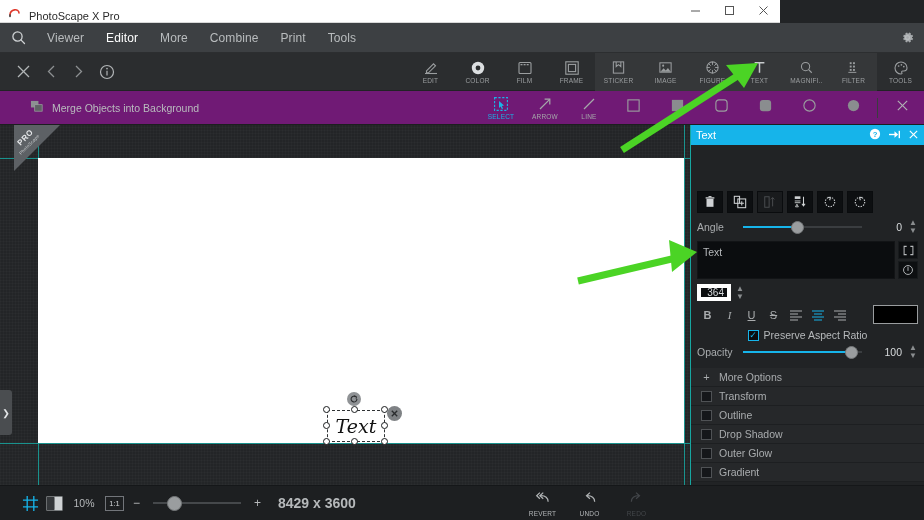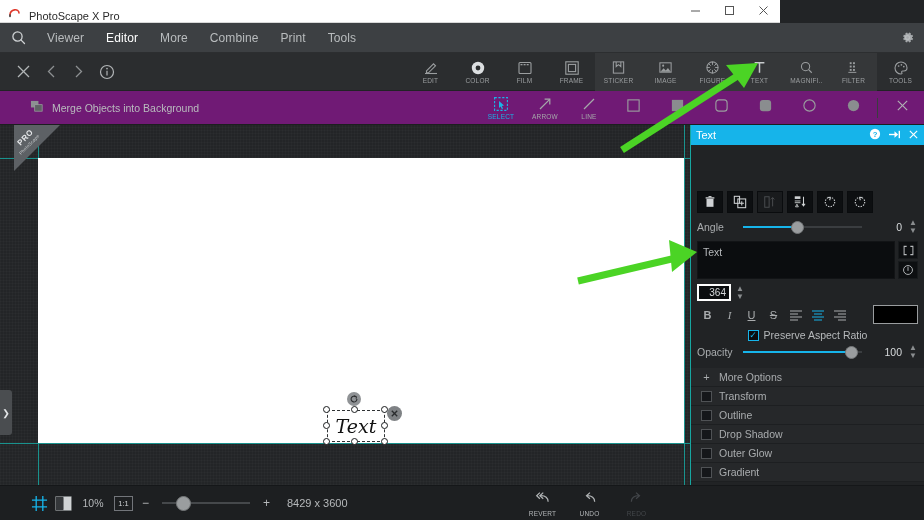--- a/index.html
+++ b/index.html
@@ -229,21 +229,21 @@
   }
 
   .font-row { display: flex; align-items: center; padding: 5px 6px 0 6px; gap: 4px; }
   .font-select {
     flex: 1; height: 17px; background: #0b0d0f; border: 1px solid #1a1d1f;
     display: flex; align-items: center; padding: 0 5px;
     font-size: 10px; color: #c3c6c8;
   }
   .font-select .caret { margin-left: auto; font-size: 6px; color: #8a8d8f; }
   .font-size {
-    width: 34px; height: 17px; background: #0b0d0f; border: 2px solid #ffffff;
+    width: 34px; height: 17px; background: #0b0d0f; border: 4px solid #ffffff;
     display: flex; align-items: center; justify-content: flex-end;
     padding-right: 3px; font-size: 10px; color: #d7dadc;
   }
 
   .fmt-row { display: flex; align-items: center; padding: 4px 6px 0 6px; gap: 1px; }
   .fmt-btn {
     width: 21px; height: 19px; display: flex; align-items: center; justify-content: center;
     font-size: 11px; color: #a9acae;
   }
   .fmt-btn.on { color: #16b4ea; }
@@ -270,37 +270,37 @@
   }
   .opt .plus { color: #a9acae; font-size: 11px; width: 11px; text-align: center; }
 
   
   .statusbar {
     position: absolute; left: 0; top: 485px; width: 924px; height: 35px;
     background: #1d1f21;
     display: flex; align-items: center;
     border-top: 1px solid #151719;
   }
-  .sb-left { display: flex; align-items: center; gap: 7px; padding-left: 31px; }
+  .sb-left { display: flex; align-items: center; gap: 7px; padding-left: 22px; }
   .sb-ic { color: #a9acae; display: flex; align-items: center; justify-content: center; }
   .sb-ic.on { color: #16b4ea; }
   .zoompct { font-size: 10.5px; color: #b6b9bb; width: 28px; text-align: center; }
   .onebtn {
     width: 19px; height: 15px; border: 1px solid #72757a;
     display: flex; align-items: center; justify-content: center;
     font-size: 7.5px; color: #d0d3d5;
   }
   .zslider { position: relative; width: 88px; height: 14px; display: flex; align-items: center; margin: 0 4px; }
   .zslider .track { width: 100%; height: 2px; background: #45484b; }
   .zslider .knob {
     position: absolute; left: 14px; width: 15px; height: 15px; border-radius: 50%;
     background: #9a9d9f; border: 1px solid #75787a;
   }
   .pm { color: #b6b9bb; font-size: 12px; width: 11px; text-align: center; }
-  .dims { font-size: 11px; color: #b6b9bb; margin-left: 8px; }
+  .dims { font-size: 14px; color: #b6b9bb; margin-left: 8px; font-weight: bold; }
   .sb-right { margin-left: auto; display: flex; align-items: stretch; height: 35px; margin-right: 264px; }
   .sbbtn {
     width: 47px; height: 35px;
     display: flex; flex-direction: column; align-items: center; justify-content: center; gap: 1px;
     color: #b2b5b7;
   }
   .sbbtn.dim { color: #43464a; }
   .sbbtn .lbl { font-size: 6.5px; letter-spacing: .2px; }
 
   

